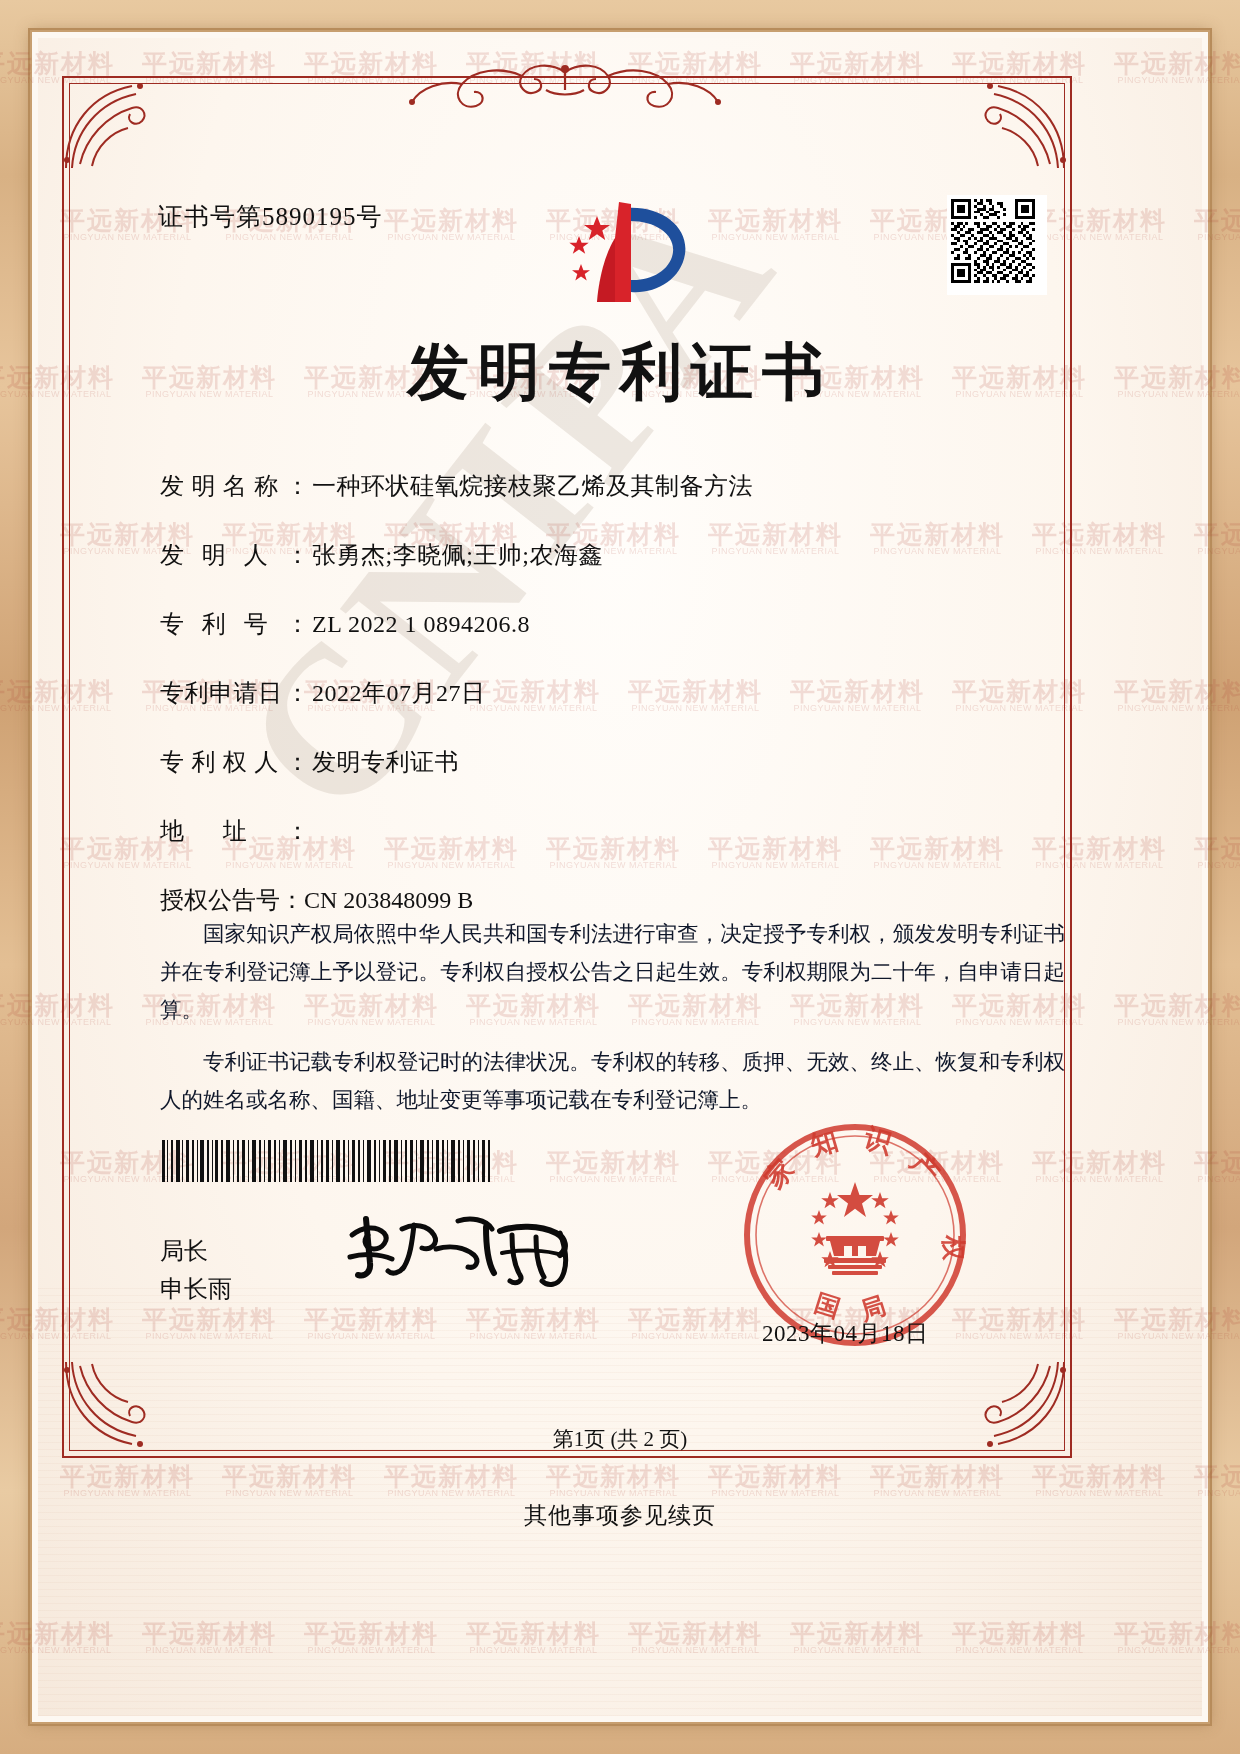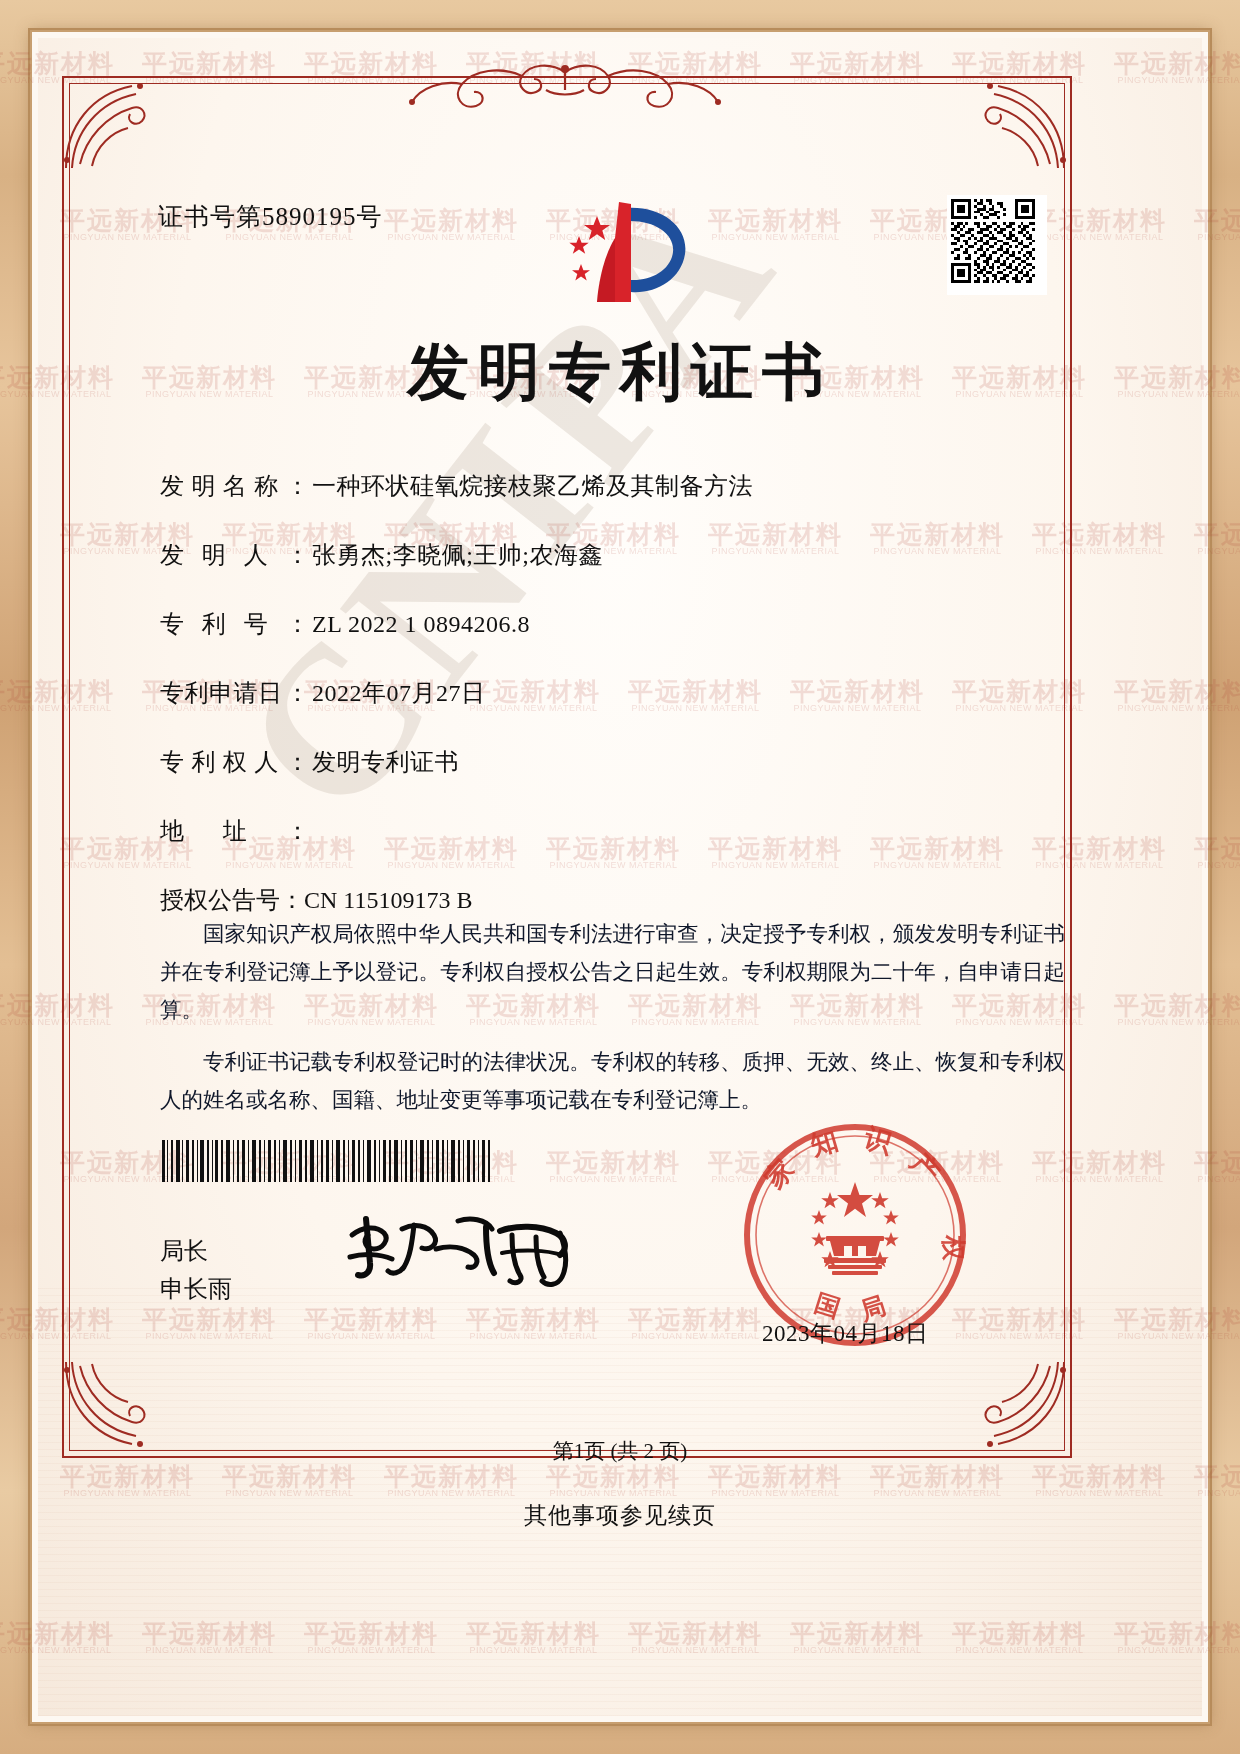--- a/index.html
+++ b/index.html
@@ -260,21 +260,20 @@
   }
 
   .page-no {
     position: absolute;
     left: 0; top: 1425px;
     width: 1240px;
     text-align: center;
     font-size: 21px;
     color: #111;
     z-index: 14;
-    margin-top: 12px;
   }
   .footer-note {
     position: absolute;
     left: 0; top: 1500px;
     width: 1240px;
     text-align: center;
     font-size: 23px;
     color: #111;
     letter-spacing: 1px;
     z-index: 14;
@@ -637,21 +636,21 @@
     <div class="field-row">
       <div class="field-label spaced">
         <span>地</span>
           <span>址</span>
           <span class="field-colon">：</span>
       </div>
     </div>
 
     <div class="pub-row">
       <div class="pub-right">
-        <span>授权公告号</span><span>：</span><span>CN 115109173 B</span>
+        <span>授权公告号</span><span>：</span><span>CN 203848099 B</span>
       </div>
     </div>
   </div>
 
   <div class="paragraphs">
     <p>国家知识产权局依照中华人民共和国专利法进行审查，决定授予专利权，颁发发明专利证书并在专利登记簿上予以登记。专利权自授权公告之日起生效。专利权期限为二十年，自申请日起算。</p>
     <p>专利证书记载专利权登记时的法律状况。专利权的转移、质押、无效、终止、恢复和专利权人的姓名或名称、国籍、地址变更等事项记载在专利登记簿上。</p>
   </div>
 
   <svg class="barcode" viewBox="0 0 330 42" preserveAspectRatio="none">

